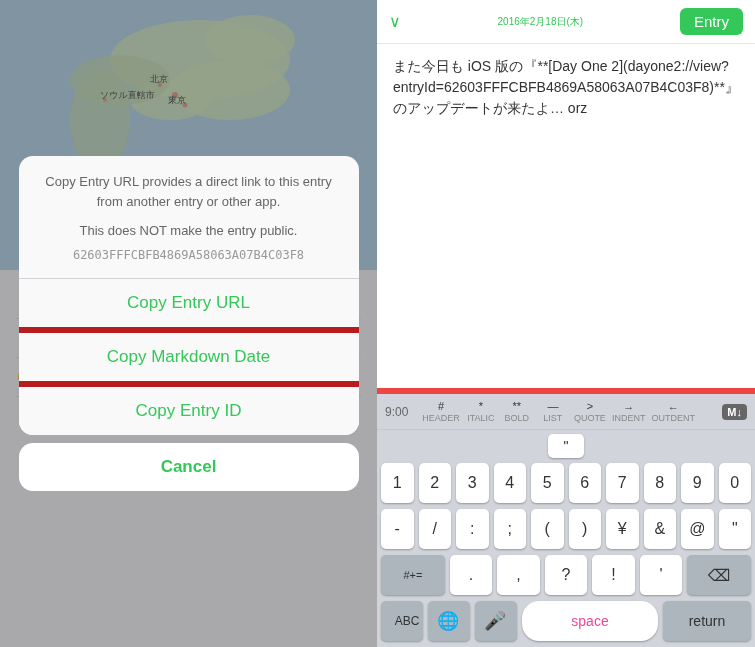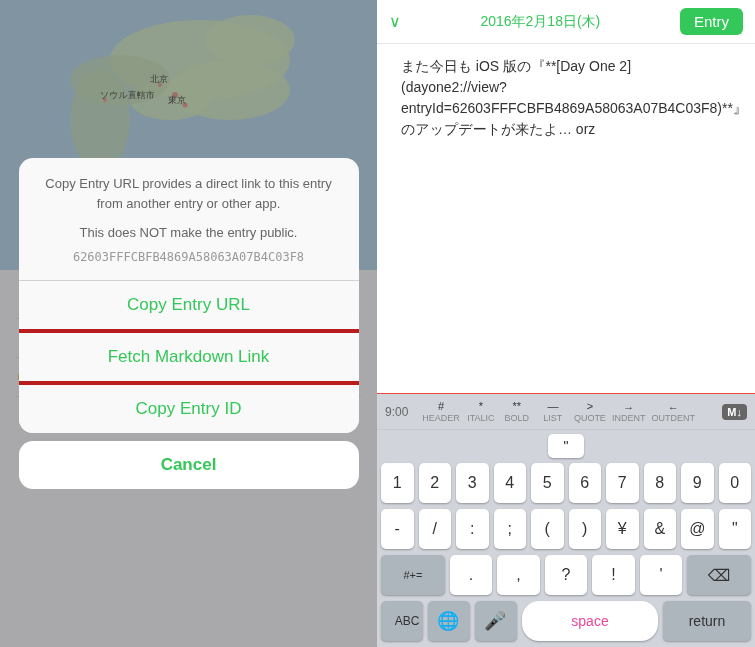--- a/index.html
+++ b/index.html
@@ -113,21 +113,21 @@
 
     .modal-action-btn {
       display: block;
       width: 100%;
       padding: 14px;
       text-align: center;
       font-size: 17px;
       color: #34c759;
       background: transparent;
       border: none;
-      border-bottom: 4px solid #b91c1c;
+      border-bottom: 6px solid #b91c1c;
       cursor: pointer;
     }
 
     .modal-action-btn:last-child {
       border-bottom: none;
     }
 
     .modal-cancel {
       display: block;
       width: 100%;
@@ -165,50 +165,50 @@
       border-bottom: 1px solid #e5e5ea;
     }
 
     .header-chevron {
       color: #34c759;
       font-size: 16px;
     }
 
     .header-date {
       color: #34c759;
-      font-size: 14px;
+      font-size: 10px;
       font-weight: 500;
       text-align: right;
     }
 
     .header-done {
       background: #34c759;
       color: #fff;
       border: none;
       border-radius: 6px;
       padding: 5px 14px;
       font-size: 15px;
       cursor: pointer;
     }
 
     .entry-content {
-      padding: 12px 24px;
+      padding: 12px 16px;
       flex: 1;
       overflow: hidden;
       font-size: 14px;
       color: #333;
       line-height: 1.5;
     }
 
     .markdown-toolbar {
       display: flex;
       align-items: center;
       padding: 6px 8px;
       background: #d1d5db;
-      border-top: 1px solid #ef4444;
+      border-top: 6px solid #ef4444;
       border-bottom: 1px solid #c7c7cc;
       gap: 6px;
     }
 
     .toolbar-time {
       font-size: 12px;
       color: #666;
       margin-right: 8px;
     }
 
@@ -446,21 +446,21 @@
   <div class="modal-overlay">
     <div class="modal-wrapper">
       <div class="modal">
         <div class="modal-body">
           <p class="modal-title">Copy Entry URL provides a direct link to this entry from another entry or other app.</p>
           <p class="modal-subtitle">This does NOT make the entry public.</p>
           <p class="modal-id">62603FFFCBFB4869A58063A07B4C03F8</p>
         </div>
         <div class="modal-actions">
           <button class="modal-action-btn">Copy Entry URL</button>
-          <button class="modal-action-btn">Fetch Markdown Link</button>
+          <button class="modal-action-btn">Copy Markdown Date</button>
           <button class="modal-action-btn">Copy Entry ID</button>
         </div>
       </div>
       <button class="modal-cancel">Cancel</button>
     </div>
   </div>
 </div>
 
 <div class="right-panel">
 

